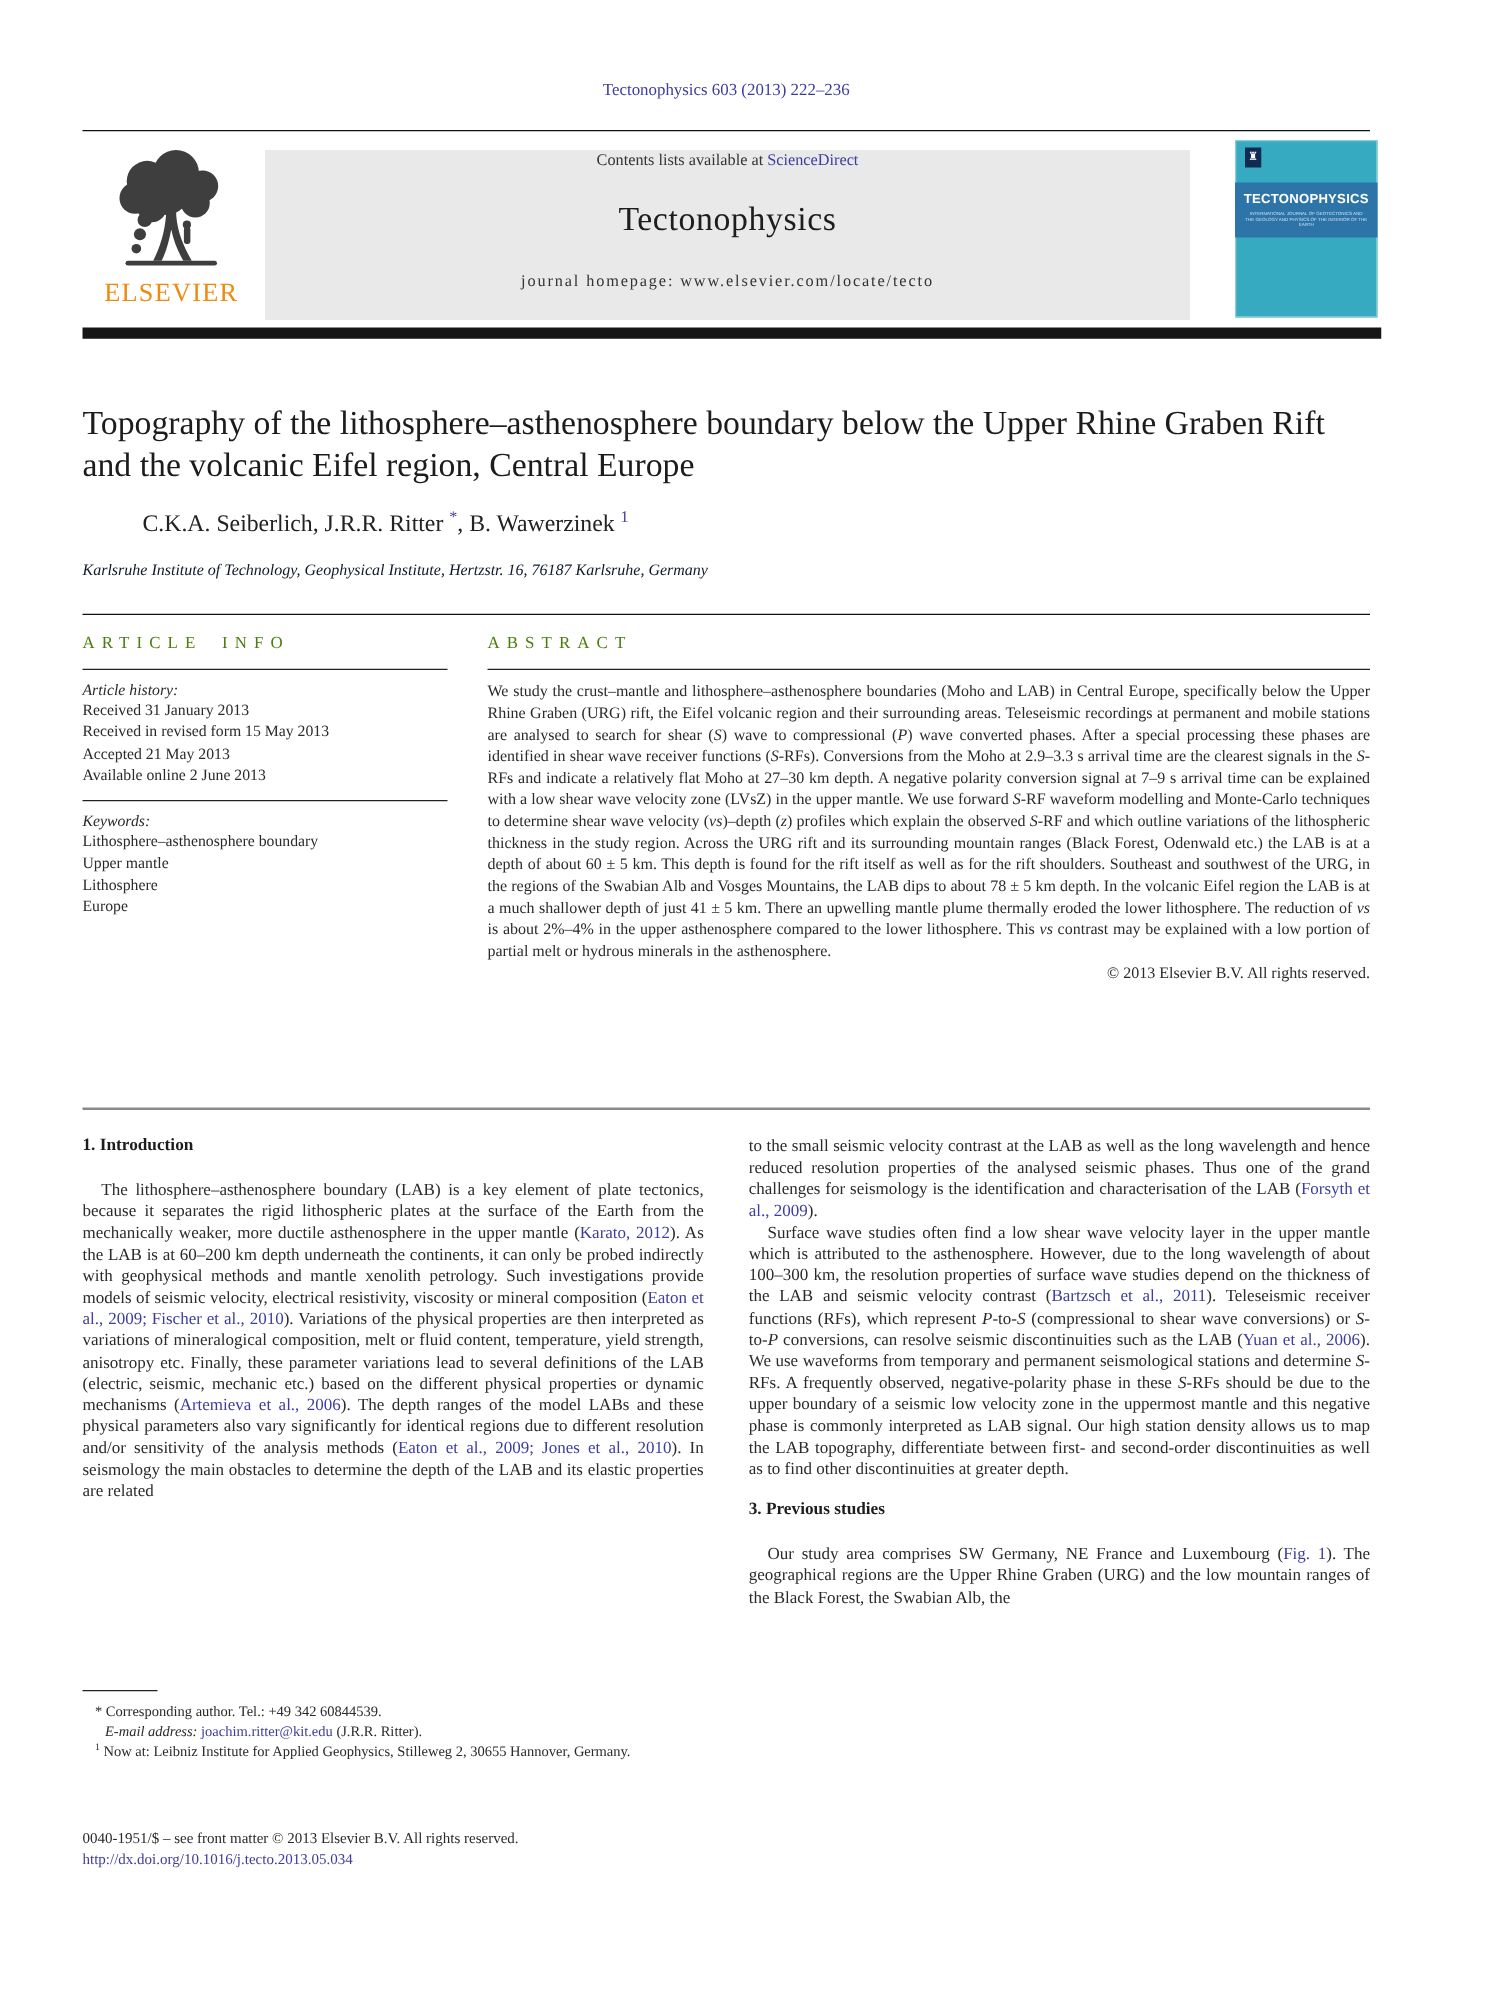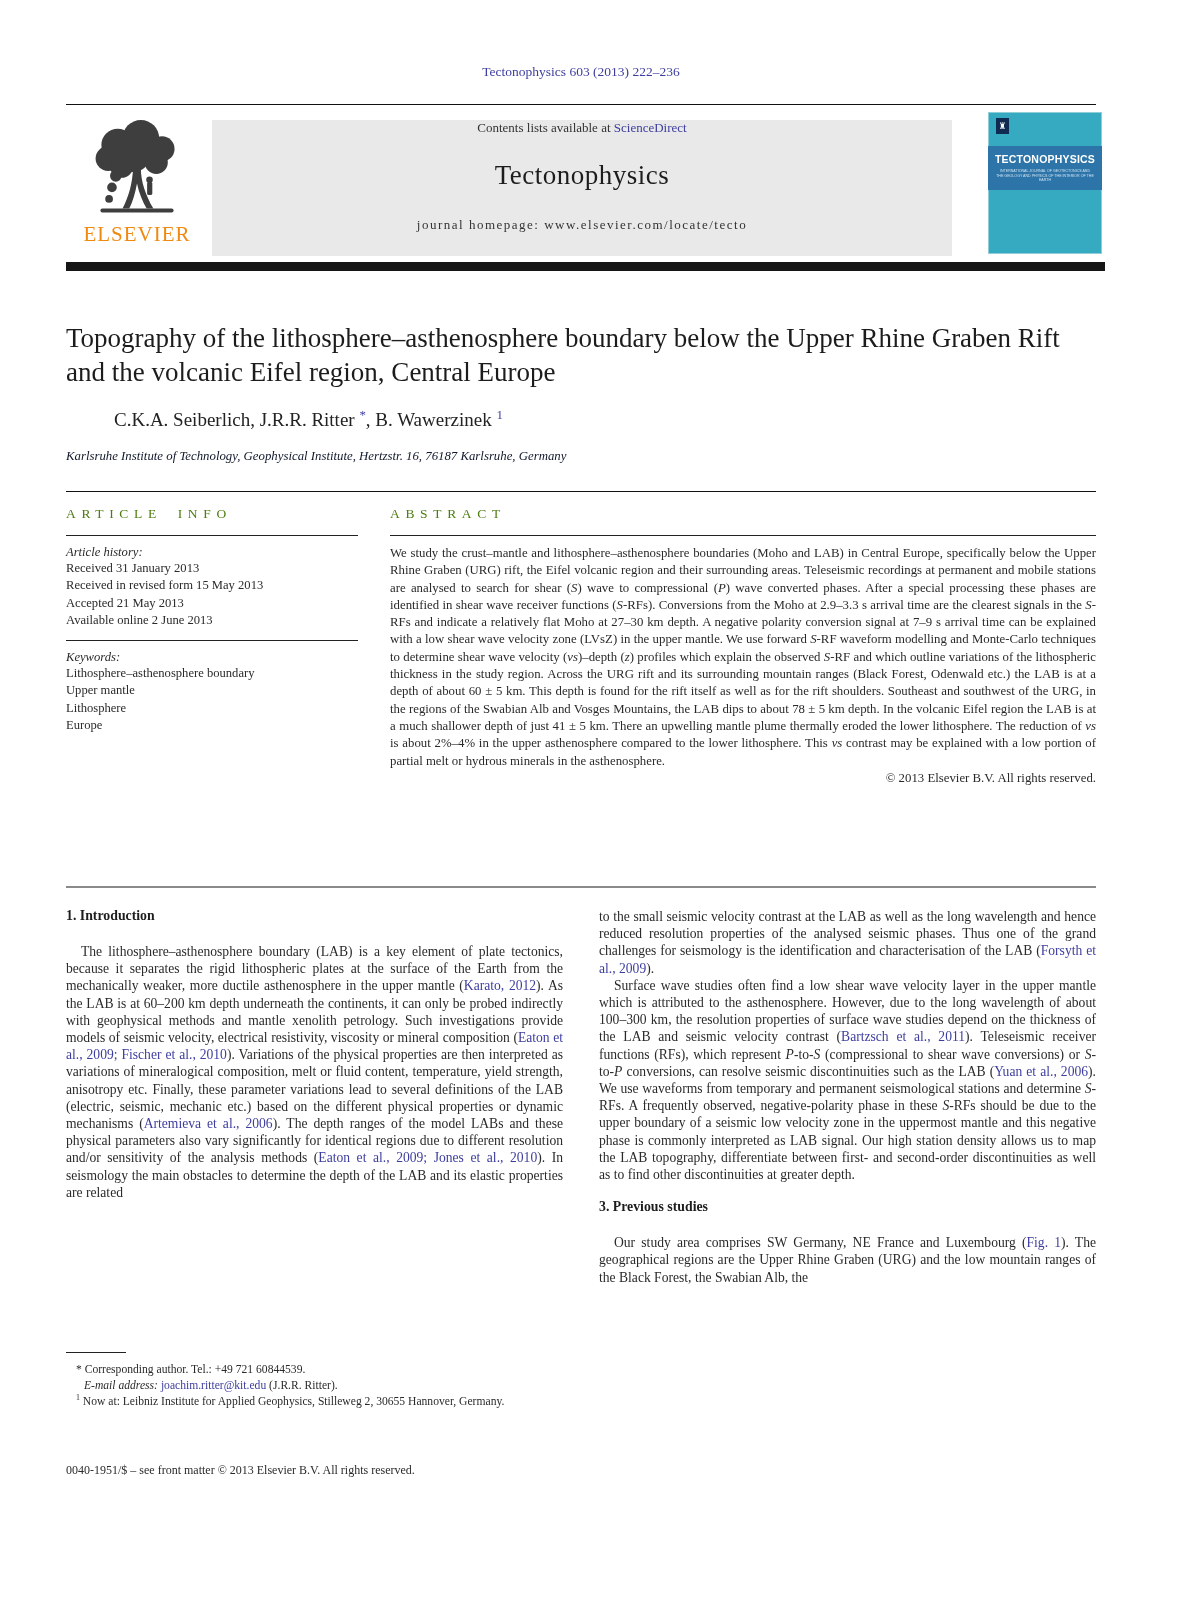--- a/index.html
+++ b/index.html
@@ -197,22 +197,23 @@
     <div>
       <p class="para"><span>to the small seismic velocity contrast at the LAB as well as the long wavelength and hence reduced resolution properties of the analysed seismic phases. Thus one of the grand challenges for seismology is the identification and characterisation of the LAB (</span><span class="link">Forsyth et al., 2009</span><span>).</span></p>
       <p class="para indent"><span>Surface wave studies often find a low shear wave velocity layer in the upper mantle which is attributed to the asthenosphere. However, due to the long wavelength of about 100–300 km, the resolution properties of surface wave studies depend on the thickness of the LAB and seismic velocity contrast (</span><span class="link">Bartzsch et al., 2011</span><span>). Teleseismic receiver functions (RFs), which represent </span><span class="i">P</span><span>-to-</span><span class="i">S</span><span> (compressional to shear wave conversions) or </span><span class="i">S</span><span>-to-</span><span class="i">P</span><span> conversions, can resolve seismic discontinuities such as the LAB (</span><span class="link">Yuan et al., 2006</span><span>). We use waveforms from temporary and permanent seismological stations and determine </span><span class="i">S</span><span>-RFs. A frequently observed, negative-polarity phase in these </span><span class="i">S</span><span>-RFs should be due to the upper boundary of a seismic low velocity zone in the uppermost mantle and this negative phase is commonly interpreted as LAB signal. Our high station density allows us to map the LAB topography, differentiate between first- and second-order discontinuities as well as to find other discontinuities at greater depth.</span></p>
       <div class="sec-heading2">3. Previous studies</div>
       <p class="para indent"><span>Our study area comprises SW Germany, NE France and Luxembourg (</span><span class="link">Fig. 1</span><span>). The geographical regions are the Upper Rhine Graben (URG) and the low mountain ranges of the Black Forest, the Swabian Alb, the</span></p>
     </div>
   </div>
 
   <div class="footnotes">
     <div class="fn-rule"></div>
-    <div class="fn fn-pad"><span>*  Corresponding author. Tel.: +49 721 60844539.</span></div>
+    <div class="fn fn-pad"><span>*  Corresponding author. Tel.: +49 342 60844539.</span></div>
     <div class="fn fn-pad2"><span class="i">E-mail address:</span><span> </span><span class="link">joachim.ritter@kit.edu</span><span> (J.R.R. Ritter).</span></div>
     <div class="fn fn-pad"><span class="sup">1</span><span>  Now at: Leibniz Institute for Applied Geophysics, Stilleweg 2, 30655 Hannover, Germany.</span></div>
   </div>
 
   <div class="footer">
     <div class="footer-line">0040-1951/$ – see front matter © 2013 Elsevier B.V. All rights reserved.</div>
+    <div class="footer-line"><span class="link">http://dx.doi.org/10.1016/j.tecto.2013.05.034</span></div>
   </div>
 
 </div>
 
 </body></html>

